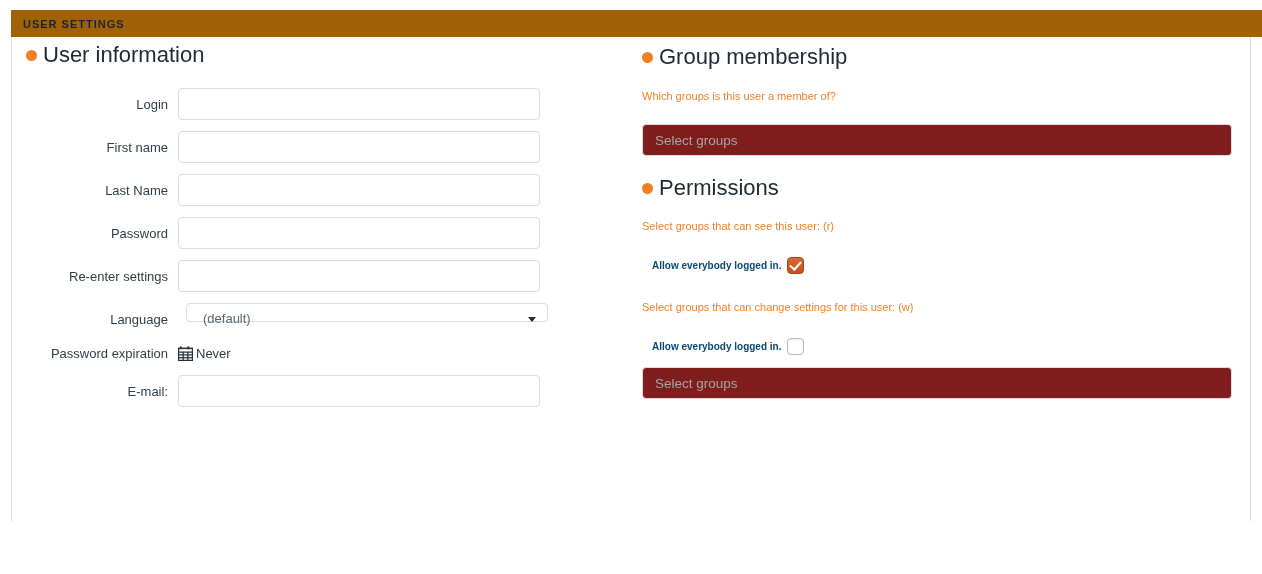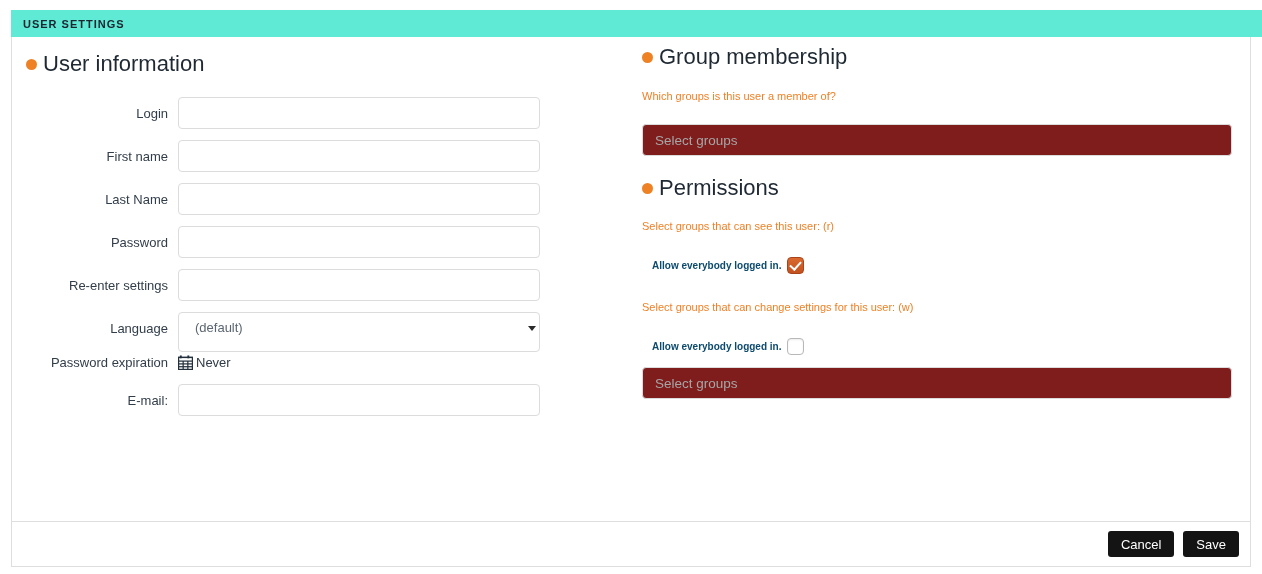--- a/index.html
+++ b/index.html
@@ -24,21 +24,21 @@
     background: #ffffff;
   }
 
   
   .titlebar {
     position: absolute;
     left: 11px;
     top: 10px;
     width: 1251px;
     height: 27px;
-    background: #5eead4;
+    background: #a16207;
     display: flex;
     align-items: center;
     padding-left: 12px;
   }
   .titlebar-text {
     font-size: 11px;
     font-weight: bold;
     letter-spacing: 1.0px;
     color: #1c2430;
     text-transform: uppercase;
@@ -51,21 +51,21 @@
     top: 37px;
     width: 1240px;
     height: 484px;
     background: #ffffff;
     border-left: 1px solid #dedede;
     border-right: 1px solid #dedede;
     display: flex;
   }
   .col-left {
     width: 630px;
-    padding-top: 16px;
+    padding-top: 7px;
     position: relative;
   }
   .col-right {
     flex: 1;
     padding-top: 9px;
     position: relative;
   }
 
   
   .section-head {
@@ -115,29 +115,30 @@
     padding: 0 9px;
     outline: none;
   }
   .select-wrap {
     position: relative;
     width: 362px;
     height: 32px;
   }
   .select-input {
     width: 362px;
-    height: 40px;
+    height: 19px;
     border: 1px solid #dcdcdc;
     border-radius: 4px;
     background: #ffffff;
     font-family: "Liberation Sans", sans-serif;
     font-size: 13px;
     color: #5b6670;
     padding: 0 20px 0 16px;
     line-height: 30px;
+    margin-left: 8px;
   }
   .select-arrow {
     position: absolute;
     right: 4px;
     top: 50%;
     margin-top: -2px;
     width: 0;
     height: 0;
     border-left: 4px solid transparent;
     border-right: 4px solid transparent;
@@ -373,18 +374,14 @@
         <span class="perm-label">Allow everybody logged in.</span>
         <span class="cb off"></span>
       </div>
 
       <div style="height:12px"></div>
 
       <input class="groups-input" type="text" style="margin-left: 0px;" placeholder="Select groups">
     </div>
   </div>
 
-  <div class="footer">
-    <button class="btn">Cancel</button>
-    <button class="btn">Save</button>
-  </div>
 
 </div>
 
 </body></html>

